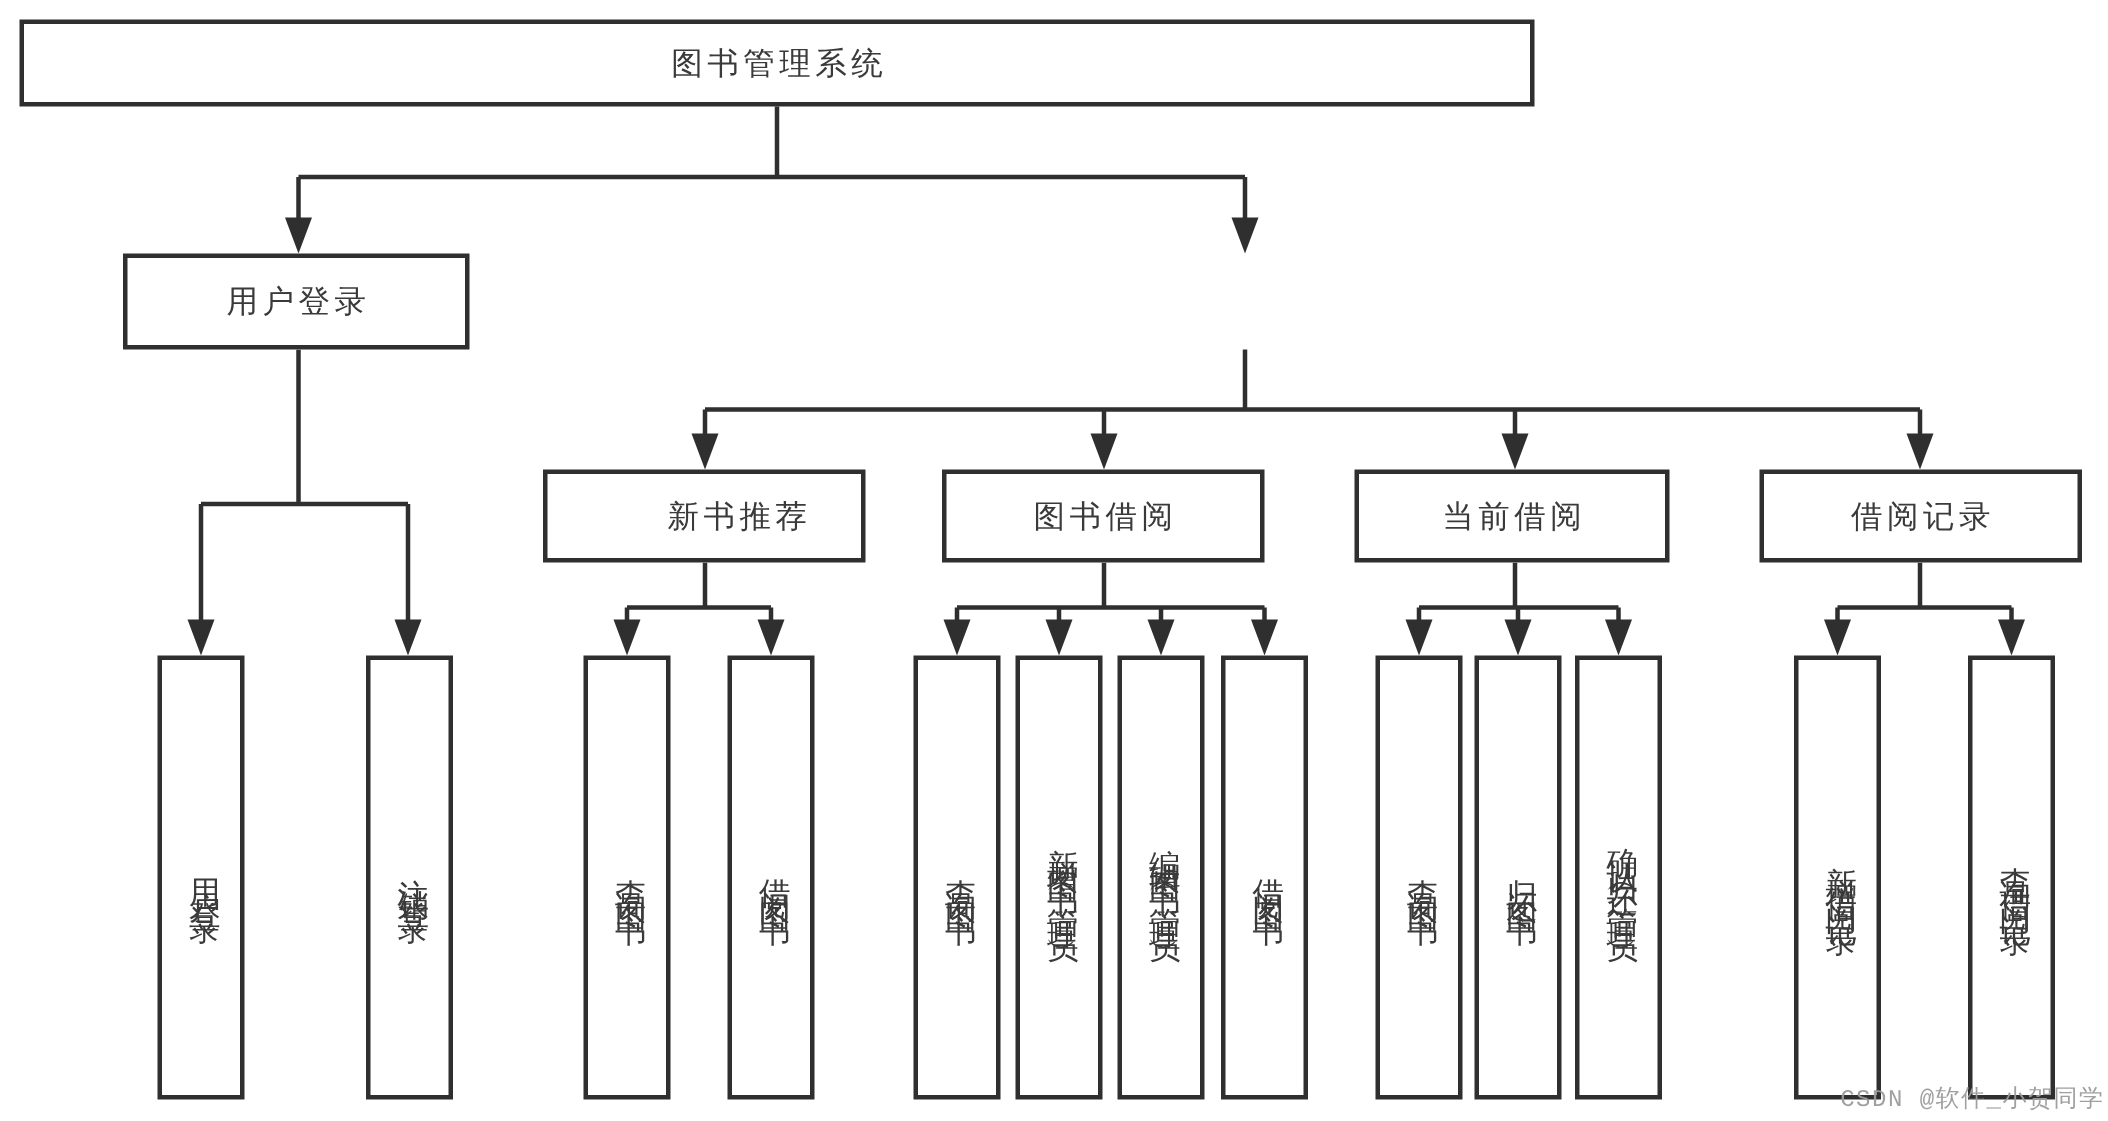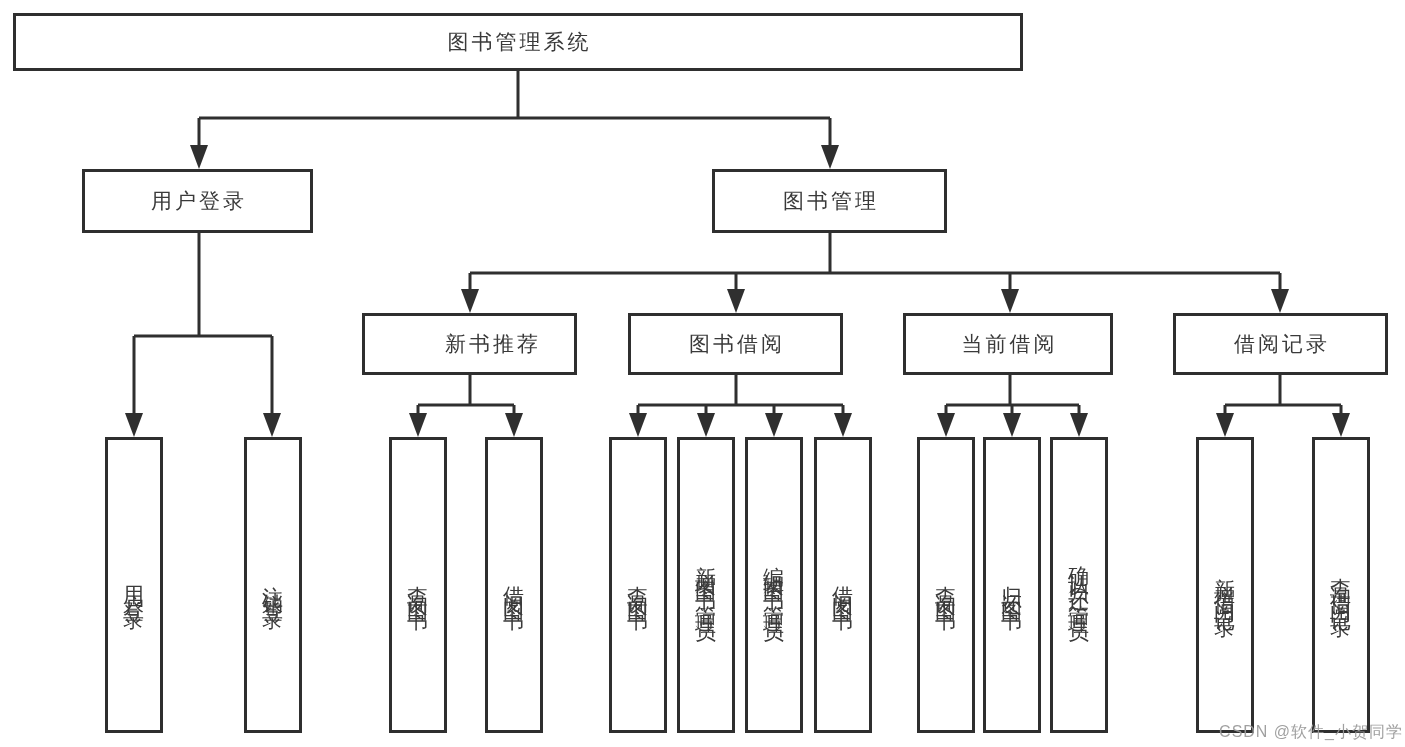--- a/index.html
+++ b/index.html
@@ -6,20 +6,21 @@
   body {
     font-family: "Liberation Sans", "DejaVu Sans", sans-serif;
     background: #ffffff;
   }
   #canvas {
     position: relative;
     width: 1405px;
     height: 747px;
     background: #ffffff;
     overflow: hidden;
+    font-family: Liberation Mono, monospace;
   }
   #wires {
     position: absolute;
     left: 0; top: 0;
     width: 1405px; height: 747px;
   }
   .node {
     position: absolute;
     box-sizing: border-box;
     background: #ffffff;
@@ -97,21 +98,20 @@
       <polygon points="1003,413 1021,413 1012,437"></polygon>
       <polygon points="1070,413 1088,413 1079,437"></polygon>
       <polygon points="1216,413 1234,413 1225,437"></polygon>
       <polygon points="1332,413 1350,413 1341,437"></polygon>
     </g>
   </svg>
 
   <div class="node h" style="left:13px; top:13px; width:1010px; height:58px;">图书管理系统</div>
 
   <div class="node h" style="left:82px; top:169px; width:231px; height:64px;">用户登录</div>
-  <div class="node h" style="left:712px; top:169px; width:235px; height:64px;">图书管理</div>
 
   <div class="node h" style="left:362px; top:313px; width:215px; height:62px;padding-left:44px;">新书推荐</div>
   <div class="node h" style="left:628px; top:313px; width:215px; height:62px;text-align:right;">图书借阅</div>
   <div class="node h" style="left:903px; top:313px; width:210px; height:62px;">当前借阅</div>
   <div class="node h" style="left:1173px; top:313px; width:215px; height:62px;">借阅记录</div>
 
   <div class="node v" style="left:105px; top:437px; width:58px; height:296px;">
     <span>用户登录</span>
   </div>
   <div class="node v" style="left:244px; top:437px; width:58px; height:296px;">

